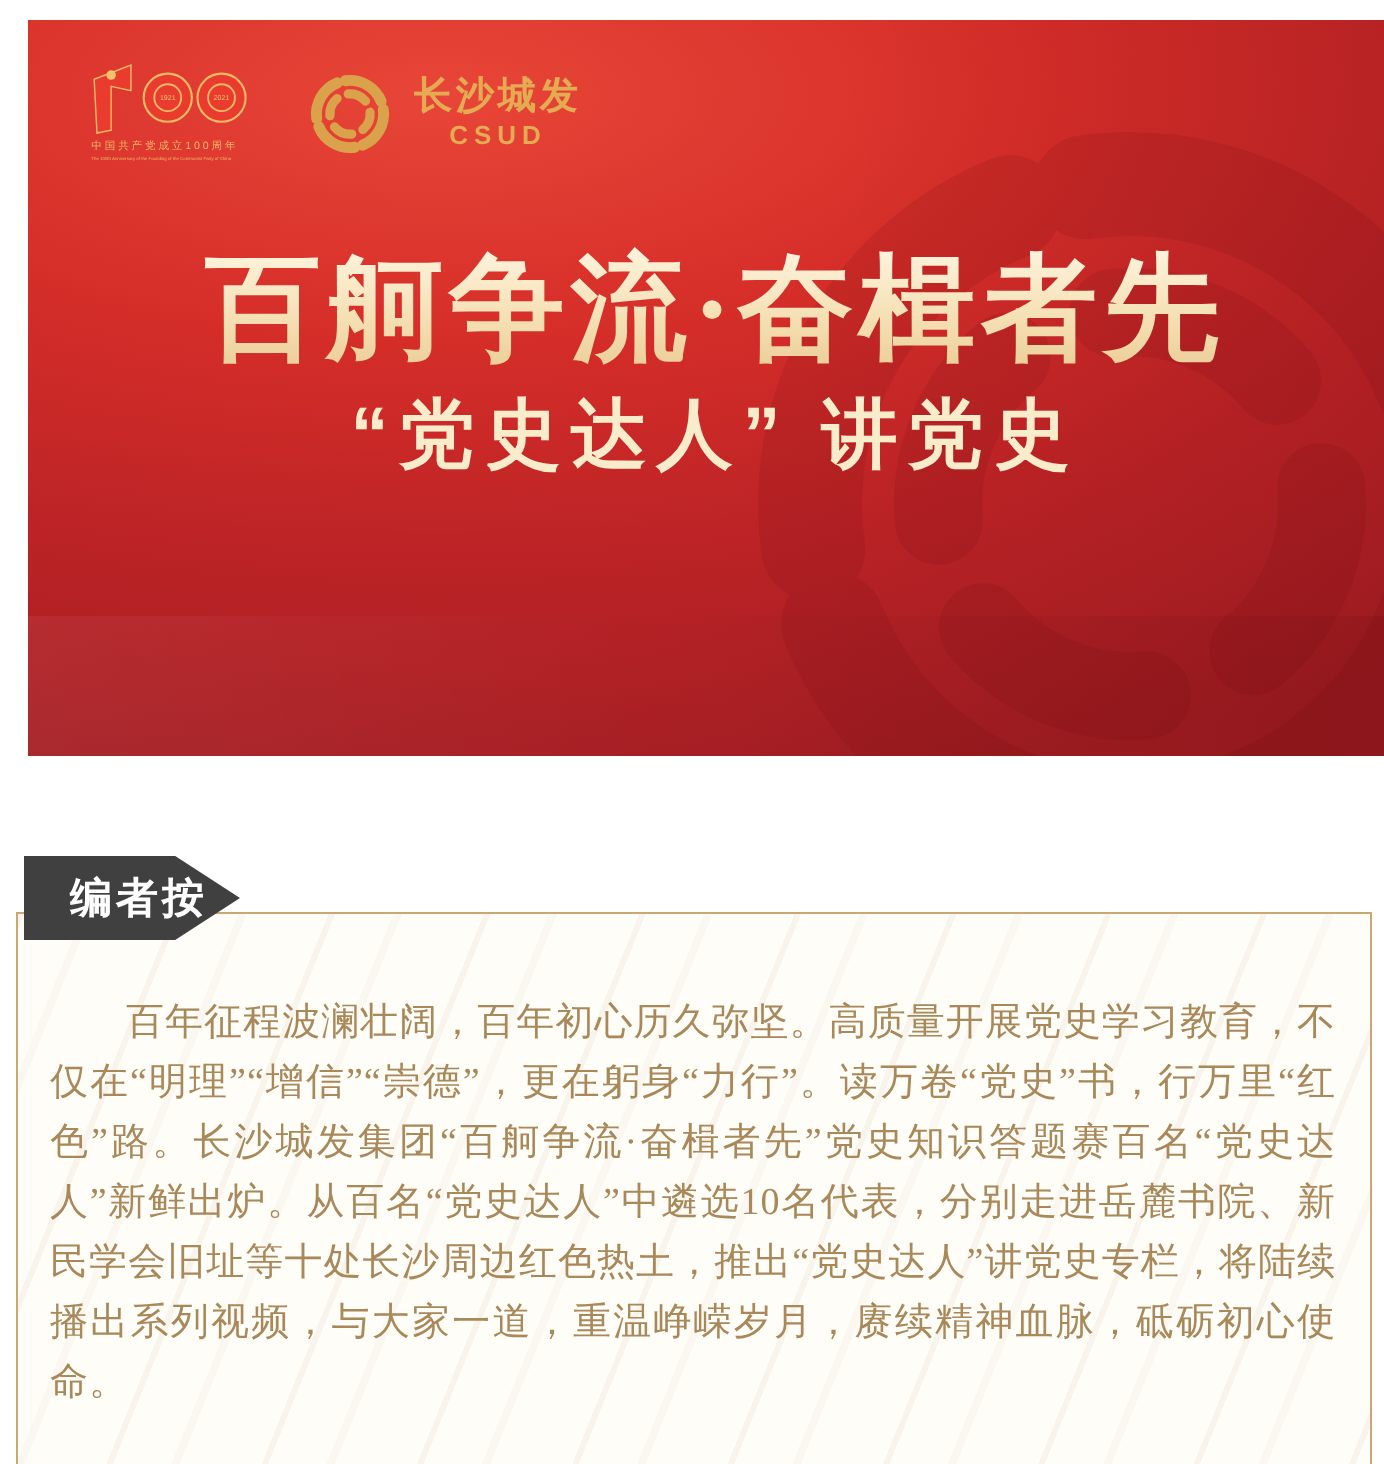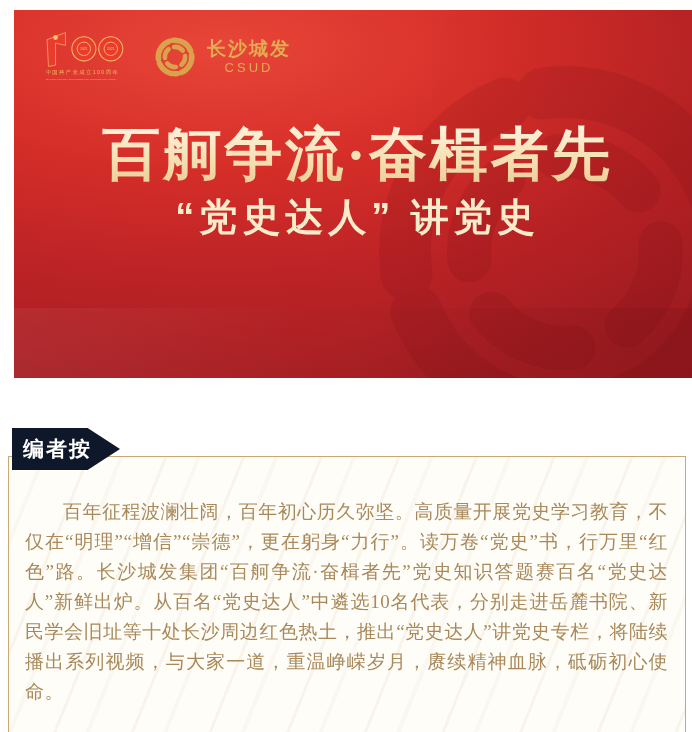--- a/index.html
+++ b/index.html
@@ -22,40 +22,40 @@
   .banner-streak{
     position:absolute;left:0;bottom:0;width:100%;height:70px;
     background:linear-gradient(83deg, rgba(255,255,255,0.05) 0%, rgba(255,255,255,0) 45%, rgba(90,8,12,0.14) 100%);
   }
   .logos-row{position:absolute;left:26px;top:14px;display:flex;align-items:flex-start;}
   .cpc-logo svg{width:92px;height:61px;display:block;}
   .csud-logo{display:flex;align-items:center;margin-left:22px;margin-top:12px;}
   .csud-mark{width:42px;height:42px;display:block;}
   .csud-text{margin-left:11px;text-align:center;color:#e5ab52;}
   .csud-name{font-size:19px;font-weight:bold;letter-spacing:2px;line-height:20px;}
-  .csud-abbr{font-size:13px;font-weight:normal;letter-spacing:3px;line-height:15px;margin-top:1px;}
+  .csud-abbr{font-size:13px;font-weight:bold;letter-spacing:3px;line-height:15px;margin-top:1px;}
   .banner-title{
     position:absolute;left:0;top:106px;width:100%;text-align:center;
     font-family:"Liberation Serif","DejaVu Serif",serif;
     font-weight:bold;font-size:58px;letter-spacing:3px;white-space:nowrap;
     color:#f6e7c2;
     background:linear-gradient(180deg,#fef6e2 5%,#f5e0b4 55%,#e8c78d 100%);
     -webkit-background-clip:text;background-clip:text;-webkit-text-fill-color:transparent;
   }
   .banner-subtitle{
     position:absolute;left:0;top:182px;width:100%;text-align:center;
     font-weight:bold;font-size:38px;letter-spacing:5px;white-space:nowrap;
     color:#f9ecca;
   }
   
   .note-badge{
     position:absolute;left:12px;top:428px;width:108px;height:42px;z-index:3;
-    background:#0f172a;
+    background:#404040;
     clip-path:polygon(0 0,70% 0,100% 50%,70% 100%,0 100%);
-    display:flex;align-items:center;box-sizing:border-box;padding-left:11px;
+    display:flex;align-items:center;box-sizing:border-box;padding-left:23px;
   }
   .note-badge span{color:#ffffff;font-size:21px;font-weight:bold;letter-spacing:2px;}
   .note-box{
     position:absolute;left:8px;top:456px;width:678px;height:328px;box-sizing:border-box;
     border:1px solid #c9a872;
     background-color:#fffdf8;
     background-image:repeating-linear-gradient(112deg,
       rgba(198,182,155,0.12) 0 3px, rgba(255,255,255,0) 3px 30px,
       rgba(198,182,155,0.08) 30px 34px, rgba(255,255,255,0) 34px 72px);
   }

